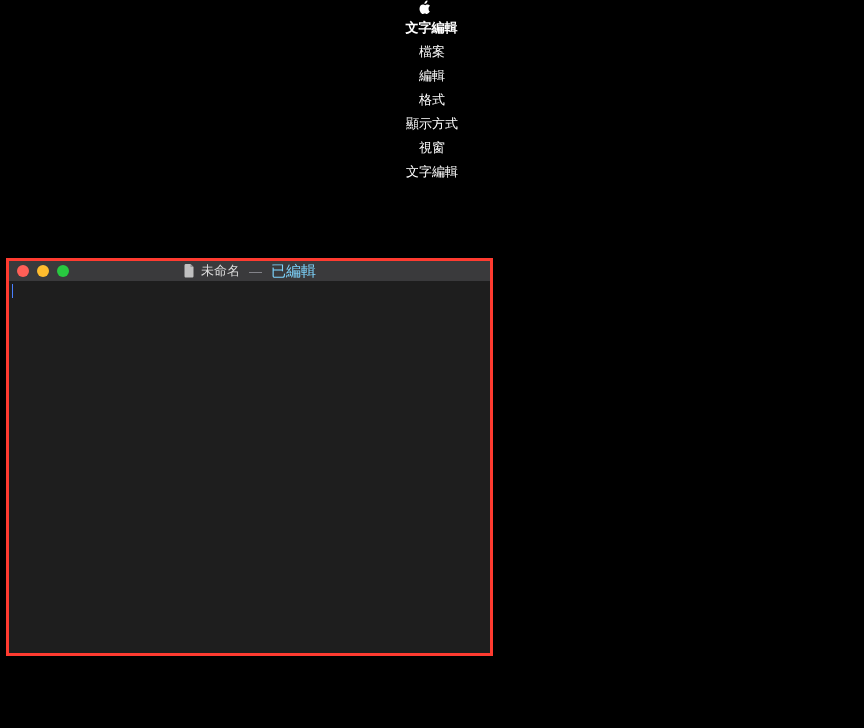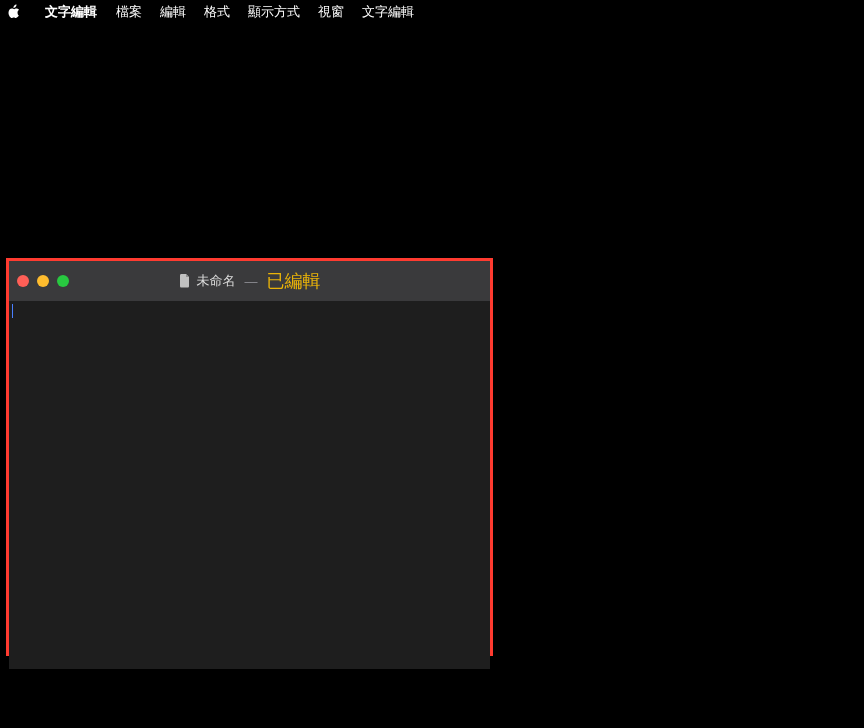--- a/index.html
+++ b/index.html
@@ -14,22 +14,23 @@
       background: #000000;
       font-family: -apple-system, BlinkMacSystemFont, "Helvetica Neue", Arial, sans-serif;
       overflow: hidden;
       position: relative;
     }
     
     .menubar {
       height: 24px;
       display: flex;
       align-items: center;
-      padding: 0 6px;
+      padding: 0 18px;
       gap: 0;
+      flex-direction: column;
     }
     
     .apple-logo {
       color: #ffffff;
       font-size: 16px;
       margin-right: 16px;
       display: flex;
       align-items: center;
     }
     
@@ -50,21 +51,21 @@
       position: absolute;
       left: 6px;
       top: 258px;
       width: 487px;
       height: 398px;
       border: 3px solid #ff3b30;
       background: #1e1e1e;
     }
     
     .titlebar {
-      height: 40px;
+      height: 20px;
       background: #3a3a3c;
       display: flex;
       align-items: center;
       padding: 0 8px;
       position: relative;
     }
     
     .traffic-lights {
       display: flex;
       gap: 8px;
@@ -104,22 +105,22 @@
       display: flex;
       align-items: center;
     }
     
     .window-title {
       color: #dcdcdc;
       font-size: 13px;
     }
     
     .window-title-status {
-      color: #eab308;
-      font-size: 18px;
+      color: #7dd3fc;
+      font-size: 15px;
       font-family: Liberation Serif, serif;
     }
     
     .title-separator {
       color: #8e8e93;
       font-size: 13px;
       margin: 0 3px;
     }
     
     .text-area {

